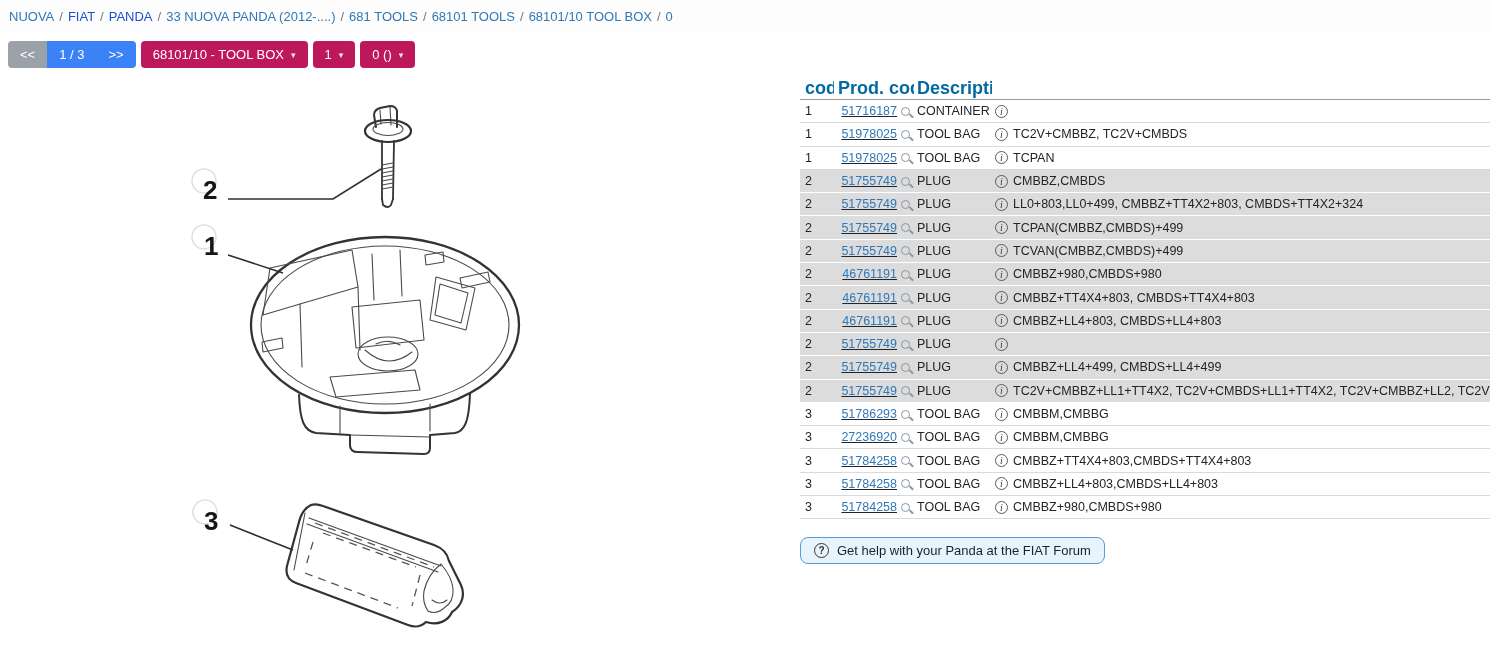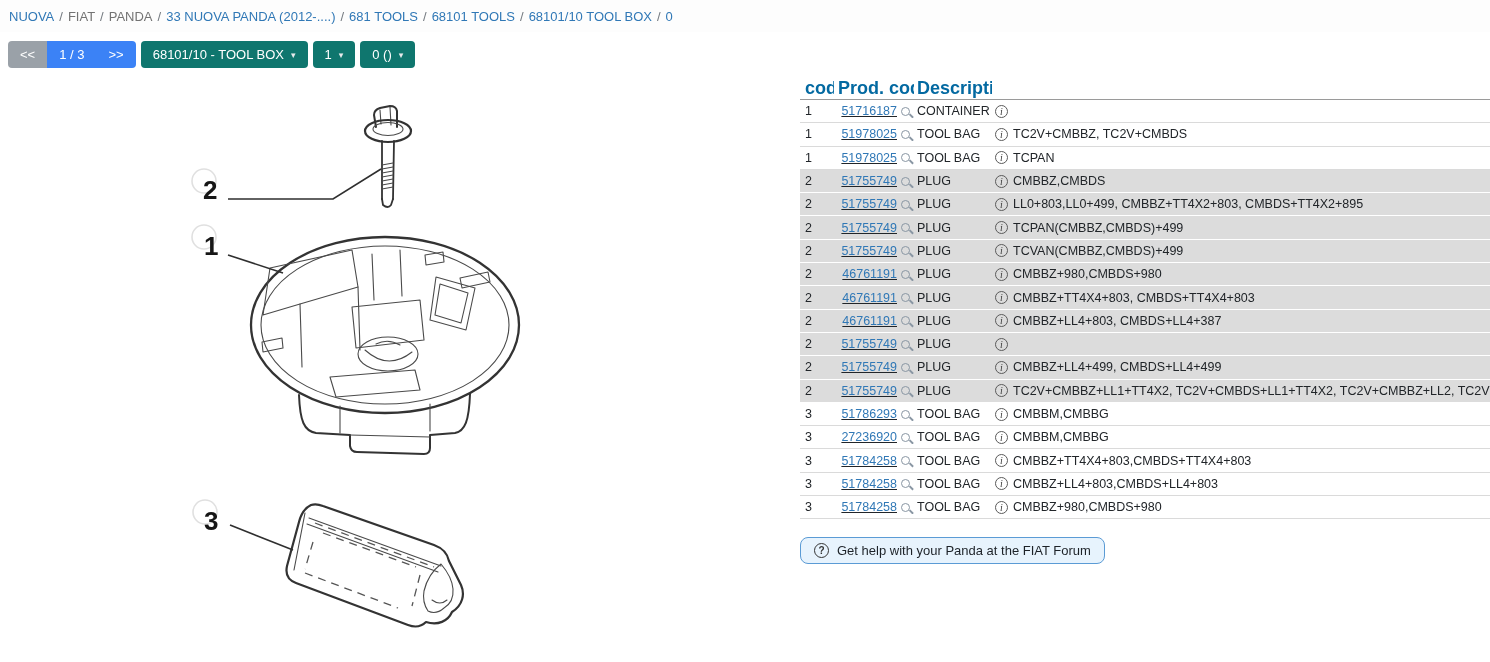--- a/index.html
+++ b/index.html
@@ -4,30 +4,30 @@
 <style>
   * { margin:0; padding:0; box-sizing:border-box; }
   html,body { width:1490px; height:662px; background:#ffffff;
     font-family:"Liberation Sans", sans-serif; overflow:hidden; position:relative; }
 
   
   .breadcrumb { position:absolute; left:0; top:0; width:100%; height:32px;
     padding:9px 0 0 9px; font-size:13px; color:#6e757c; background:#fdfdfd; }
   .breadcrumb a { color:#3078b6; text-decoration:none; cursor:pointer; }
   .breadcrumb .sep { color:#73797f; padding:0 5px; }
-  .breadcrumb .plain { color:#737373; }
+  .breadcrumb .plain { color:#1d4ed8; }
 
   
   .toolbar { position:absolute; left:8px; top:41px; display:flex; align-items:center; }
   .btn, .seg { height:27px; display:inline-flex; align-items:center; color:#fff;
     font-size:13px; cursor:pointer; user-select:none; }
   .group { display:flex; border-radius:4px; overflow:hidden; }
   .seg { padding:0 12px; background:#3b82f6; }
   .seg.light { background:#9aa1a8; }
-  .btn { background:#0f766e; border-radius:4px; padding:0 12px; margin-left:5px; }
+  .btn { background:#be185d; border-radius:4px; padding:0 12px; margin-left:5px; }
   .caret { font-size:9px; margin-left:7px; color:#e8eaec; }
 
   
   .diagram { position:absolute; left:0; top:72px; width:790px; height:572px; background:#fff; }
   .diagram svg { display:block; }
   .part-line { stroke:#333; fill:none; stroke-linejoin:round; stroke-linecap:round; }
   .fine { stroke:#4a4a4a; fill:none; stroke-width:1.1; stroke-linejoin:round; stroke-linecap:round; }
   .leader { stroke:#2f2f2f; stroke-width:1.6; fill:none; }
   .lblcirc { fill:#ffffff; stroke:#e0e0e0; stroke-width:1.6; }
   .lbl { font-family:"Liberation Sans",sans-serif; font-size:26px; font-weight:bold; fill:#161616; }
@@ -215,21 +215,21 @@
       </div>
       <div class="trow shaded">
         <div class="c code">2</div>
         <div class="c prod">
           <a class="plink">51755749</a>
           <span class="mag"></span>
         </div>
         <div class="c desc">PLUG</div>
         <div class="c compat">
           <span class="info">i</span>
-          <span>LL0+803,LL0+499, CMBBZ+TT4X2+803, CMBDS+TT4X2+895</span>
+          <span>LL0+803,LL0+499, CMBBZ+TT4X2+803, CMBDS+TT4X2+324</span>
         </div>
       </div>
       <div class="trow shaded">
         <div class="c code">2</div>
         <div class="c prod">
           <a class="plink">51755749</a>
           <span class="mag"></span>
         </div>
         <div class="c desc">PLUG</div>
         <div class="c compat">
@@ -275,21 +275,21 @@
       </div>
       <div class="trow shaded">
         <div class="c code">2</div>
         <div class="c prod">
           <a class="plink">46761191</a>
           <span class="mag"></span>
         </div>
         <div class="c desc">PLUG</div>
         <div class="c compat">
           <span class="info">i</span>
-          <span>CMBBZ+LL4+803, CMBDS+LL4+387</span>
+          <span>CMBBZ+LL4+803, CMBDS+LL4+803</span>
         </div>
       </div>
       <div class="trow shaded">
         <div class="c code">2</div>
         <div class="c prod">
           <a class="plink">51755749</a>
           <span class="mag"></span>
         </div>
         <div class="c desc">PLUG</div>
         <div class="c compat">

